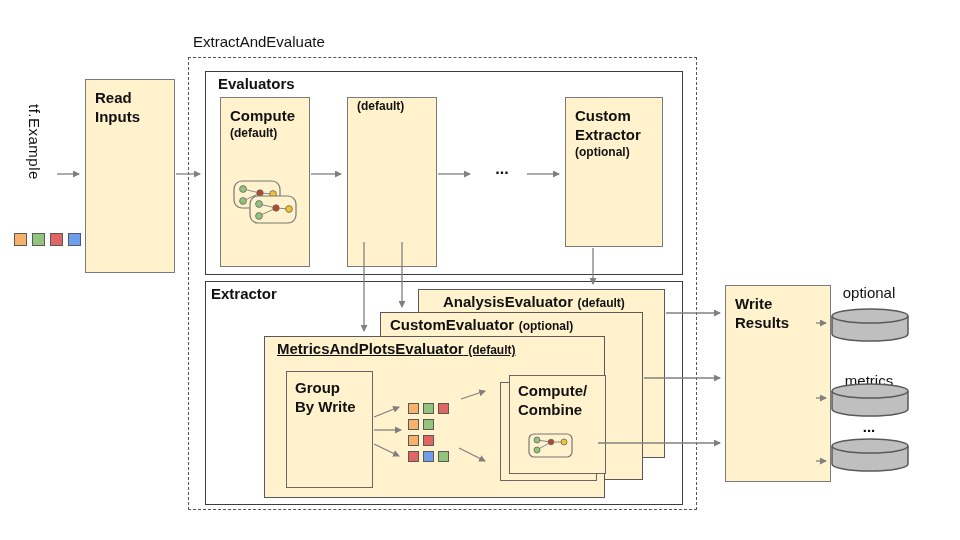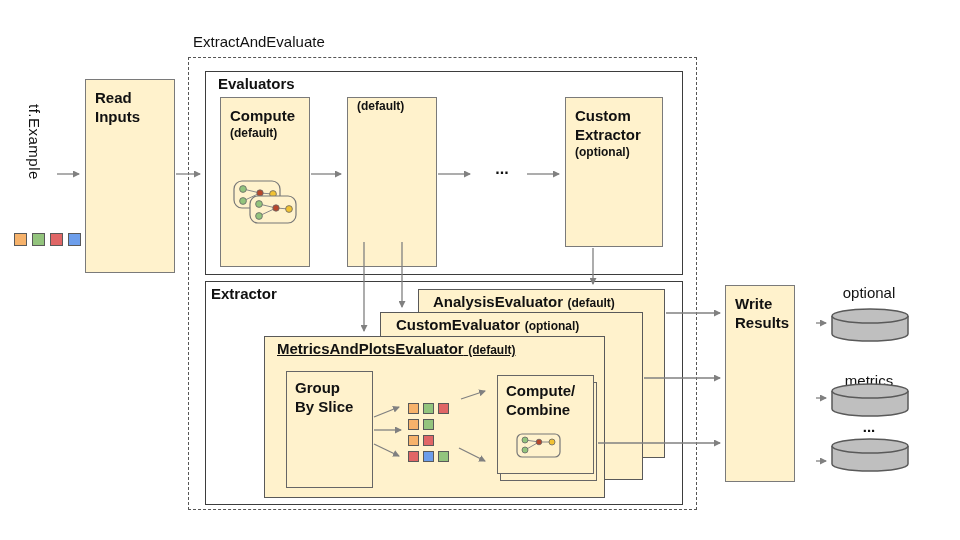--- a/index.html
+++ b/index.html
@@ -95,42 +95,42 @@
     <div class="bname">Custom
 Extractor</div>
     <div class="qual">(optional)</div>
   </div>
 
   <div class="container" style="left:205px;top:281px;width:478px;height:224px;">
     <div class="clabel" style="padding-left:5px;">Extractor</div>
   </div>
 
   <div class="stackbox" style="left:418px;top:289px;width:247px;height:169px;">
-    <div class="striptitle" style="padding-left:14px;">
+    <div class="striptitle" style="padding-left:24px;">
       <span class="nm">AnalysisEvaluator</span>
       <span class="qz">(default)</span>
     </div>
   </div>
 
   <div class="stackbox" style="left:380px;top:312px;width:263px;height:168px;">
-    <div class="striptitle" style="padding-left:15px;">
+    <div class="striptitle" style="padding-left:9px;">
       <span class="nm">CustomEvaluator</span>
       <span class="qz">(optional)</span>
     </div>
   </div>
 
   <div class="stackbox" style="left:264px;top:336px;width:341px;height:162px;text-decoration:underline;">
     <div class="striptitle" style="padding-left:12px;">
       <span class="nm">MetricsAndPlotsEvaluator</span>
       <span class="qz">(default)</span>
     </div>
 
     <div class="box" style="left:21px;top:34px;width:87px;height:117px;border-color:#666;">
       <div class="bname" style="padding:6px 0 0 8px;">Group
-By Slice</div>
+By Write</div>
     </div>
 
     <div class="sq-row" style="left:143px;top:66px;">
         <div class="sq" style="background: rgb(246, 178, 107);"></div>
         <div class="sq" style="background: rgb(147, 196, 125);"></div>
         <div class="sq" style="background: rgb(224, 102, 102);"></div>
       </div>
     <div class="sq-row" style="left:143px;top:82px;">
         <div class="sq" style="background: rgb(246, 178, 107);"></div>
         <div class="sq" style="background: rgb(147, 196, 125);"></div>
@@ -139,41 +139,41 @@
         <div class="sq" style="background: rgb(246, 178, 107);"></div>
         <div class="sq" style="background: rgb(224, 102, 102);"></div>
       </div>
     <div class="sq-row" style="left:143px;top:114px;">
         <div class="sq" style="background: rgb(224, 102, 102);"></div>
         <div class="sq" style="background: rgb(109, 158, 235);"></div>
         <div class="sq" style="background: rgb(147, 196, 125);"></div>
       </div>
 
     <div class="box" style="left:235px;top:45px;width:97px;height:99px;border-color:#666;"></div>
-    <div class="box" style="left:232px;top:38px;width:97px;height:99px;border-color:#666;">
+    <div class="box" style="left:244px;top:38px;width:97px;height:99px;border-color:#666;">
       <div class="bname" style="padding:5px 0 0 8px;">Compute/
 Combine</div>
       <div class="iconwrap" style="left:18px;top:57px;">
         <svg width="46" height="26" viewBox="0 0 46 26">
           <rect x="1" y="1" width="43" height="23" rx="5" fill="#fff2cc" stroke="#777" stroke-width="1.2"></rect>
           <g stroke="#8a8a8a" stroke-width="1">
             <line x1="9" y1="7" x2="23" y2="9"></line>
             <line x1="9" y1="17" x2="23" y2="9"></line>
             <line x1="23" y1="9" x2="36" y2="9"></line>
           </g>
           <circle cx="9" cy="7" r="3" fill="#93c47d" stroke="#666" stroke-width="0.8"></circle>
           <circle cx="9" cy="17" r="3" fill="#93c47d" stroke="#666" stroke-width="0.8"></circle>
           <circle cx="23" cy="9" r="2.8" fill="#b7472a" stroke="#666" stroke-width="0.8"></circle>
           <circle cx="36" cy="9" r="3" fill="#f1c232" stroke="#666" stroke-width="0.8"></circle>
         </svg>
       </div>
     </div>
   </div>
 
-  <div class="box" style="left:725px;top:285px;width:70px;height:197px;">
+  <div class="box" style="left:725px;top:285px;width:106px;height:197px;">
     <div class="bname">Write
 Results</div>
   </div>
 
   <div class="outlabel" style="left:829px;top:284px;">optional</div>
   <div class="iconwrap" style="left:830px;top:307px;">
     <svg width="80" height="38" viewBox="0 0 80 38">
       <path d="M2,9 L2,27 A38,7 0 0 0 78,27 L78,9" fill="#bfbfbf" stroke="#595959" stroke-width="1.5"></path>
       <ellipse cx="40" cy="9" rx="38" ry="7" fill="#bfbfbf" stroke="#595959" stroke-width="1.5"></ellipse>
     </svg>

